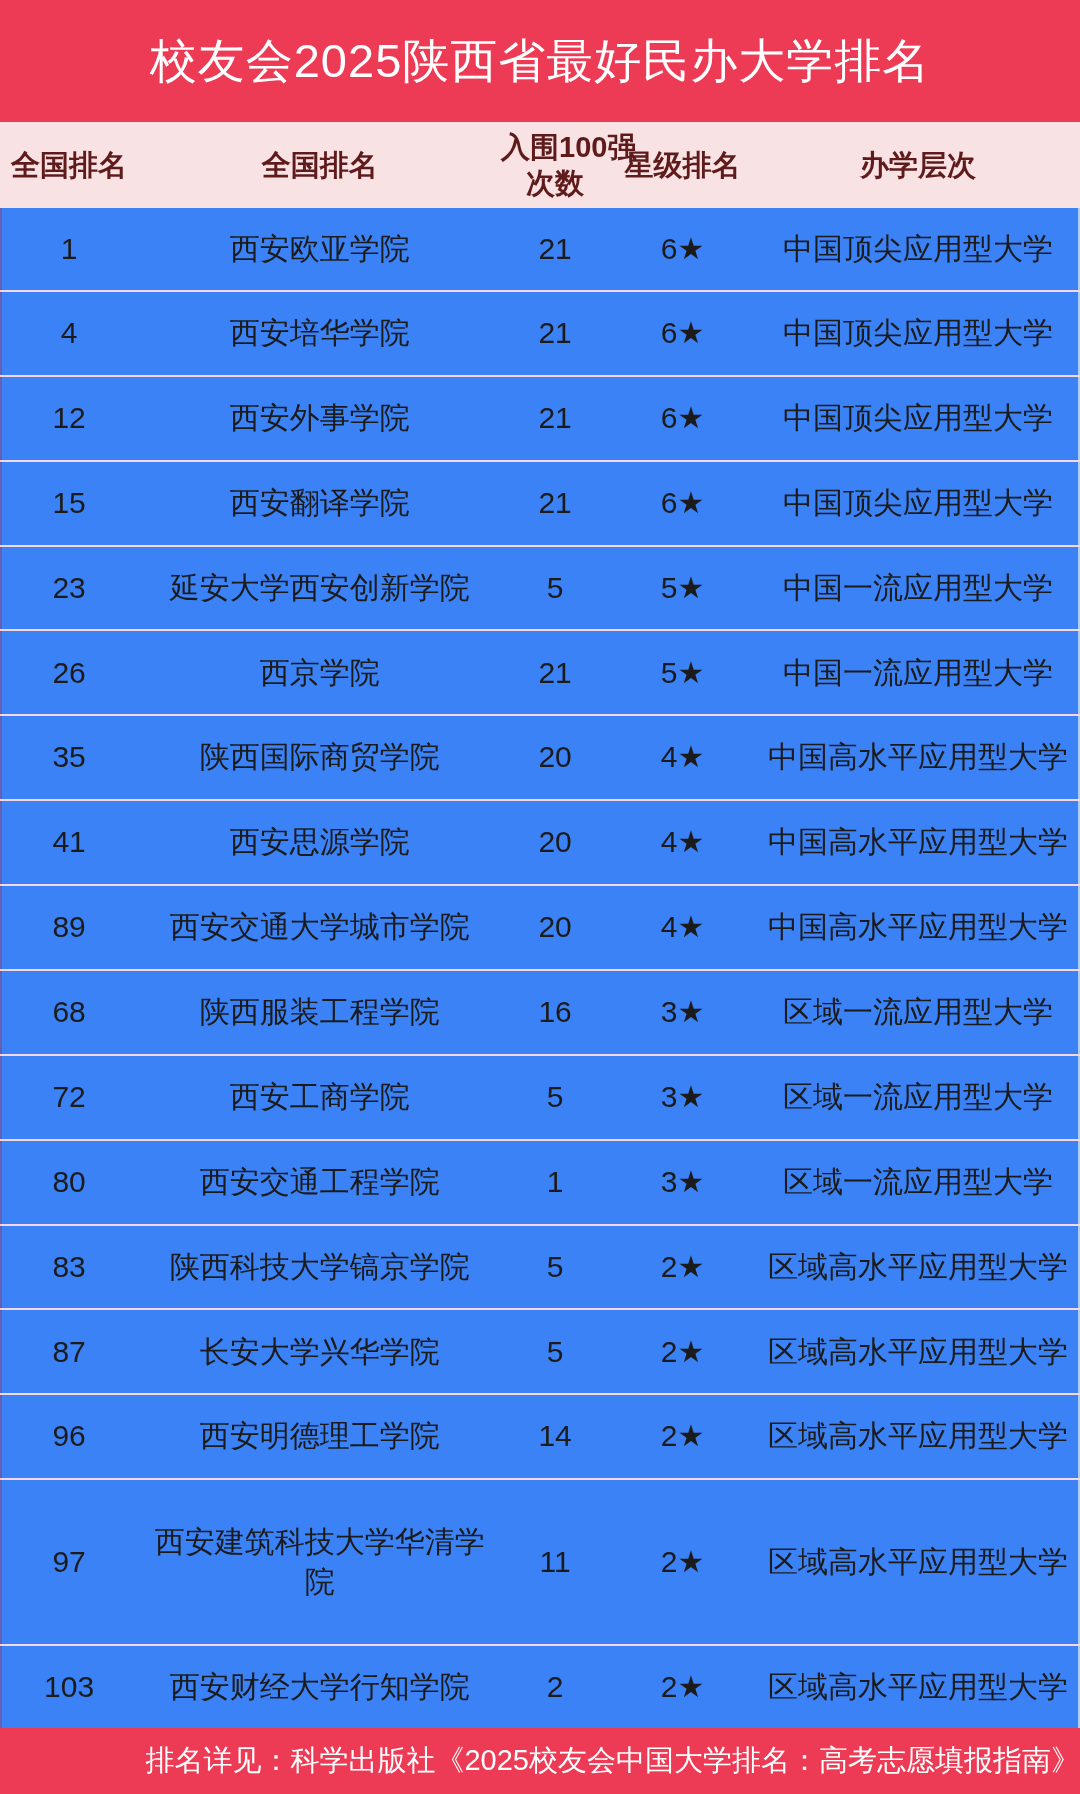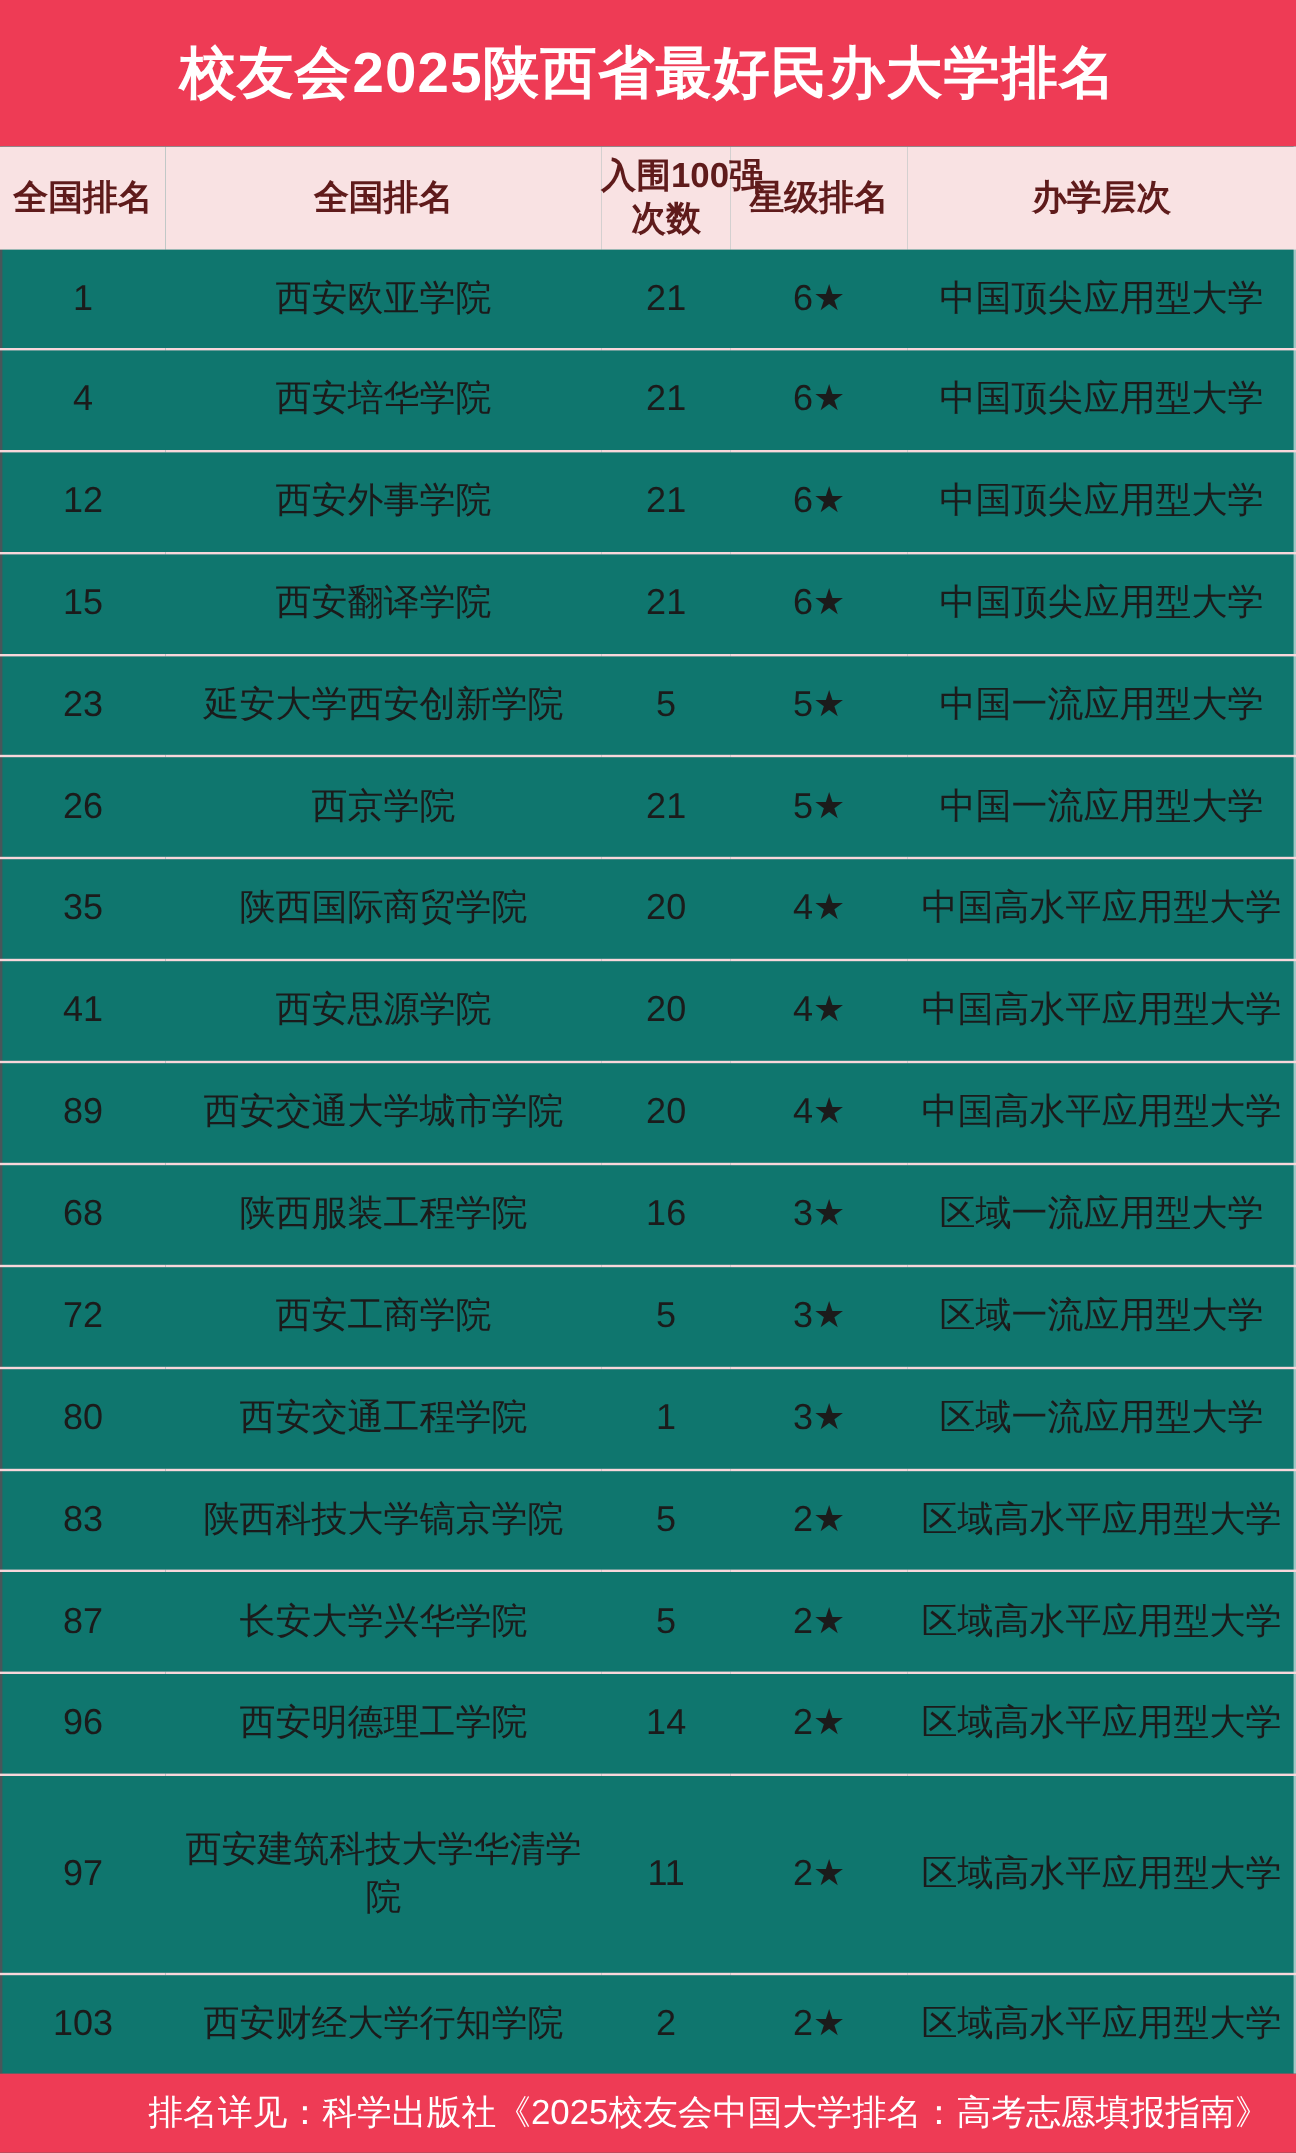--- a/index.html
+++ b/index.html
@@ -13,28 +13,28 @@
   }
   .title-band {
     flex: 0 0 122px;
     display: flex;
     align-items: center;
     justify-content: center;
   }
   .page-title {
     color: #FFFFFF;
     font-size: 47px;
-    font-weight: 700;
+    font-weight: 400;
     letter-spacing: 1px;
     text-align: left;
   }
   .card {
     flex: 1 1 auto;
     margin: 0 0;
-    background: #0f766e;
+    background: #3b82f6;
     overflow: hidden;
     box-shadow: inset 2px 0 0 rgba(180,30,55,0.35), inset -2px 0 0 rgba(255,255,255,0.6);
   }
   table.ranking {
     width: 100%;
     height: 100%;
     border-collapse: collapse;
     table-layout: fixed;
   }
   col.c-rank   { width: 12.8%; }
@@ -62,21 +62,20 @@
     vertical-align: middle;
     padding: 0 2px;
     line-height: 1.35;
     overflow-wrap: break-word;
   }
   .footer-band {
     flex: 0 0 66px;
     display: flex;
     align-items: center;
     justify-content: flex-end;
-    padding-right: 22px;
   }
   .footer-note {
     color: #FFFFFF;
     font-size: 29px;
     white-space: nowrap;
   }
 </style>
 </head>
 <body>
 

